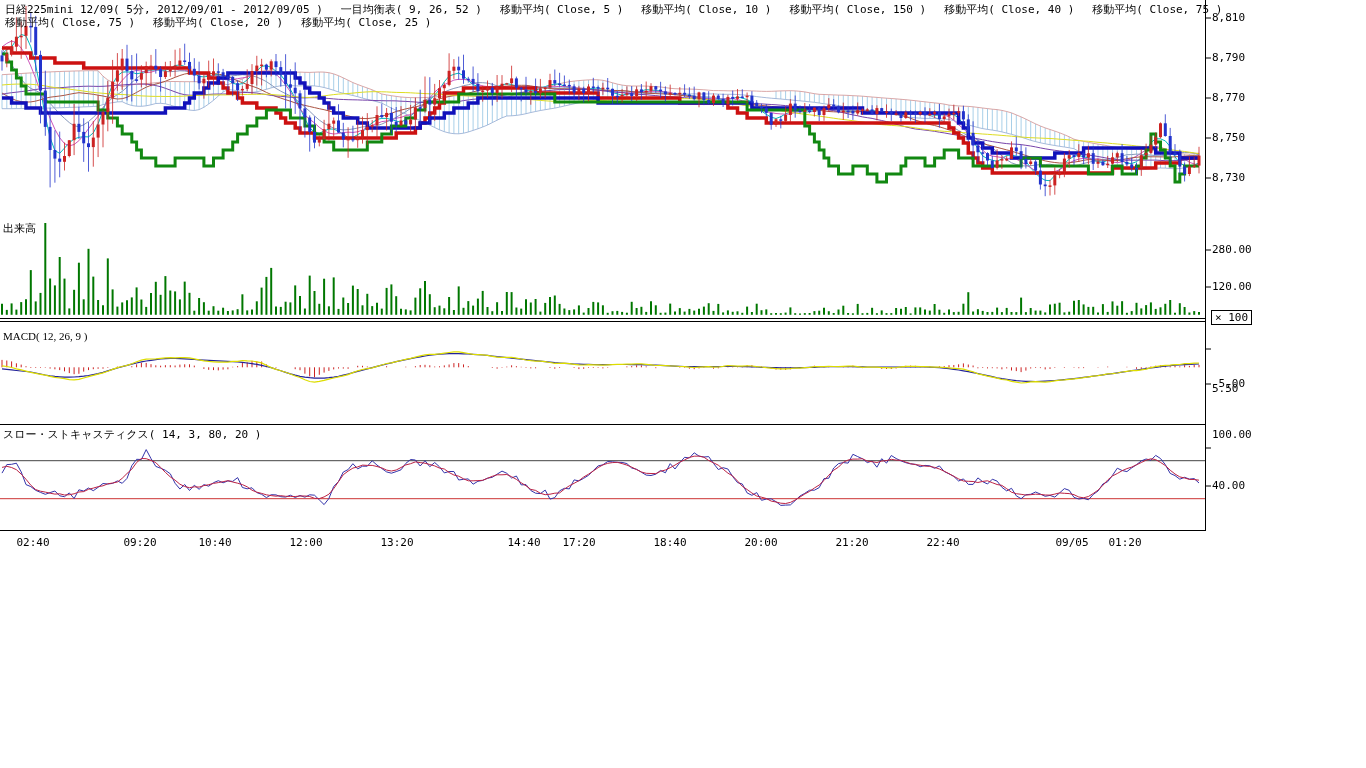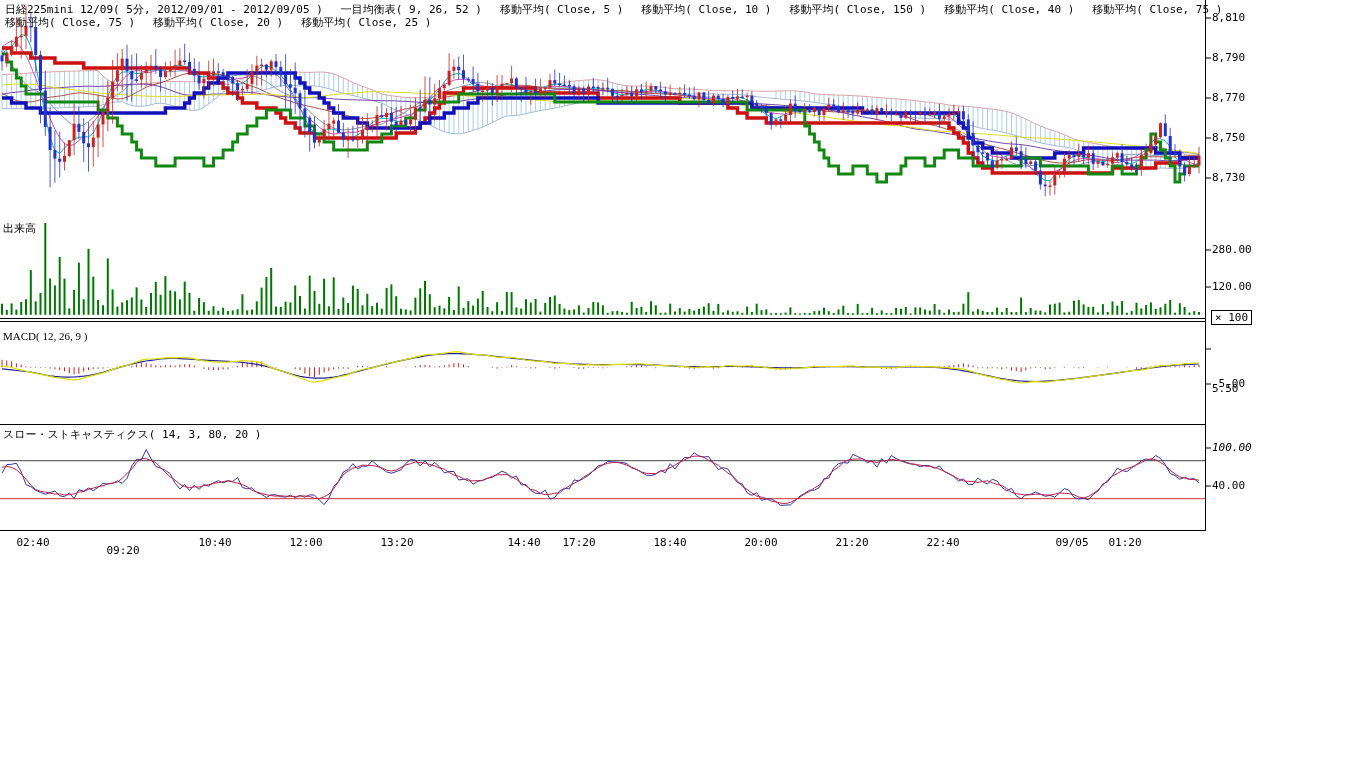--- a/index.html
+++ b/index.html
@@ -1240,25 +1240,25 @@
 <div class="ticklab" style="top:131px;text-align:right;">8,750</div>
 <div class="ticklab" style="top:171px;">8,730</div>
 
 <div class="ticklab" style="top:243px;">280.00</div>
 <div class="ticklab" style="top:280px;">120.00</div>
 <div class="mult">× 100</div>
 
 <div class="ticklab" style="top:342px;margin-top:40px;">5.50</div>
 <div class="ticklab" style="top:377px;">-5.00</div>
 
-<div class="ticklab" style="top:441px;font-style:italic;">100.00</div>
+<div class="ticklab" style="top:428px;">100.00</div>
 <div class="ticklab" style="top:479px;">40.00</div>
 
 <div class="timelab" style="left:33px;">02:40</div>
-<div class="timelab" style="left:123px;margin-top:8px;">09:20</div>
+<div class="timelab" style="left:140px;">09:20</div>
 <div class="timelab" style="left:215px;">10:40</div>
 <div class="timelab" style="left:306px;">12:00</div>
 <div class="timelab" style="left:397px;">13:20</div>
 <div class="timelab" style="left:488px;margin-left:36px;">14:40</div>
 <div class="timelab" style="left:579px;">17:20</div>
 <div class="timelab" style="left:670px;">18:40</div>
 <div class="timelab" style="left:761px;">20:00</div>
 <div class="timelab" style="left:852px;">21:20</div>
 <div class="timelab" style="left:943px;">22:40</div>
 <div class="timelab" style="left:1072px;">09/05</div>

